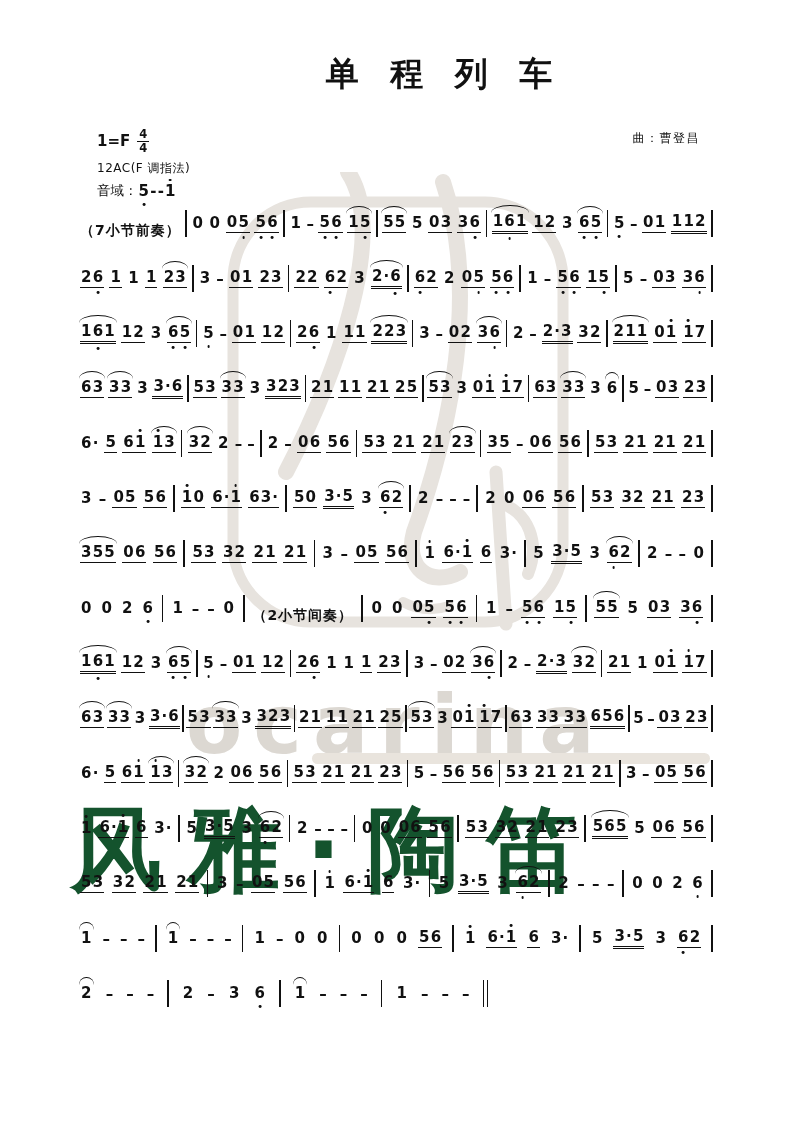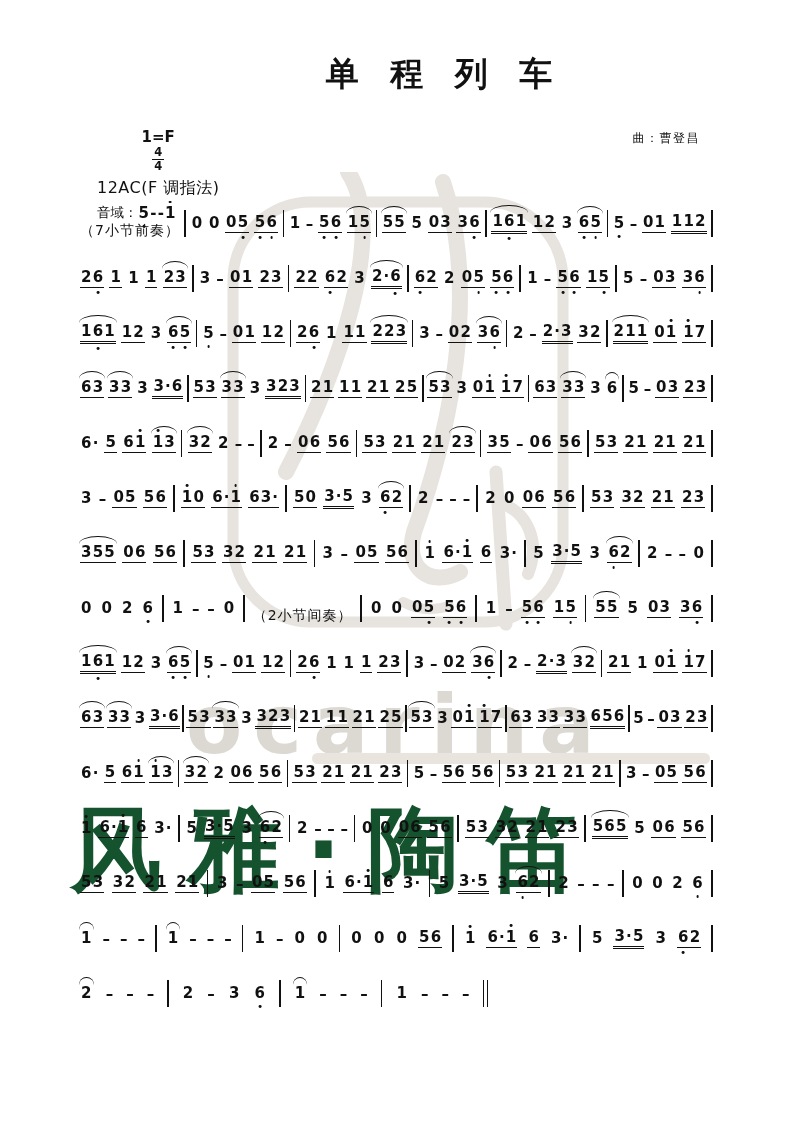--- a/index.html
+++ b/index.html
@@ -20,26 +20,26 @@
   .wm-cn {
     left:70px; top:804px; font-size:92px; font-weight:bold;
     letter-spacing:26px; color:#14532d; line-height:1; white-space:nowrap;
   }
   
   .page-title {
     position:absolute; z-index:2; top:52px; left:0; width:100%;
     text-align:center; font-size:33px; font-weight:bold; letter-spacing:10px;padding-left:48px;
   }
   .meta-left { position:absolute; z-index:2; left:97px; top:128px; }
-  .key-row { display:flex; align-items:center; font-size:15px; font-weight:bold;flex-direction:column; }
+  .key-row { display:flex; align-items:center; gap:7px; font-size:15px; font-weight:bold; }
   .ts { display:inline-flex; flex-direction:column; align-items:center;
         font-size:11.5px; font-weight:bold; line-height:1.1; }
   .ts-num { border-bottom:1.4px solid #111; padding:0 2px; }
   .ts-den { padding:0 2px; }
-  .fingering { margin-top:6px; font-size:16px; letter-spacing:0.5px; }
+  .fingering { margin-top:6px; font-size:12px; letter-spacing:0.5px; }
   .range-row { margin-top:5px; font-size:13.5px; display:flex; align-items:flex-end; }
   .composer { position:absolute; z-index:2; right:92px; top:130px;
     font-size:12px; letter-spacing:1.5px; }
   
   .score { position:absolute; z-index:2; left:80px; top:196px; width:633px; }
   .m-line { display:flex; align-items:center; justify-content:space-between;
     height:55px; overflow:visible; }
   .m-line.start { justify-content:flex-start; gap:13px; }
   .tok { position:relative; display:inline-flex; align-items:baseline;
     font-weight:bold; font-size:15px; padding:0 0.5px; line-height:1.15; }
@@ -59,21 +59,21 @@
     content:''; position:absolute; bottom:-5.5px; left:50%; transform:translateX(-50%);
     width:2.8px; height:2.8px; background:#111; border-radius:50%;
   }
   .tok.u .ch.lo::after { bottom:-8px; }
   .tok.d .ch.lo::after { bottom:-9.5px; }
   .ndot { font-weight:bold; padding:0 0.5px; }
   .bar { width:1.6px; height:27px; background:#111; flex:none; }
   .fbar { display:flex; gap:2.5px; flex:none; }
   .fbar i { display:block; width:1.6px; height:27px; background:#111; }
   .dash { font-weight:bold; font-size:15px; }
-  .ilabel { font-size:14px; letter-spacing:1px; white-space:nowrap; font-weight:normal;margin-top:15px; }
+  .ilabel { font-size:14px; letter-spacing:1px; white-space:nowrap; font-weight:bold;margin-top:15px; }
 </style>
 </head>
 <body>
 
 <svg class="wm wm-seal" width="430" height="480" viewBox="0 0 430 480">
   <rect x="35" y="30" width="330" height="420" rx="78" fill="none" stroke="#e7e3de" stroke-width="11"></rect>
   <path d="M 150 0 C 190 60 140 200 88 300" fill="none" stroke="#e7e3de" stroke-width="16" stroke-linecap="round"></path>
   <path d="M 245 10 C 282 120 252 260 216 360 C 206 396 232 416 262 400" fill="none" stroke="#e7e3de" stroke-width="16" stroke-linecap="round"></path>
   <path d="M 298 300 L 308 452" fill="none" stroke="#e7e3de" stroke-width="13" stroke-linecap="round"></path>
   <path d="M 300 330 C 332 340 342 372 330 402" fill="none" stroke="#e7e3de" stroke-width="12" stroke-linecap="round"></path>

